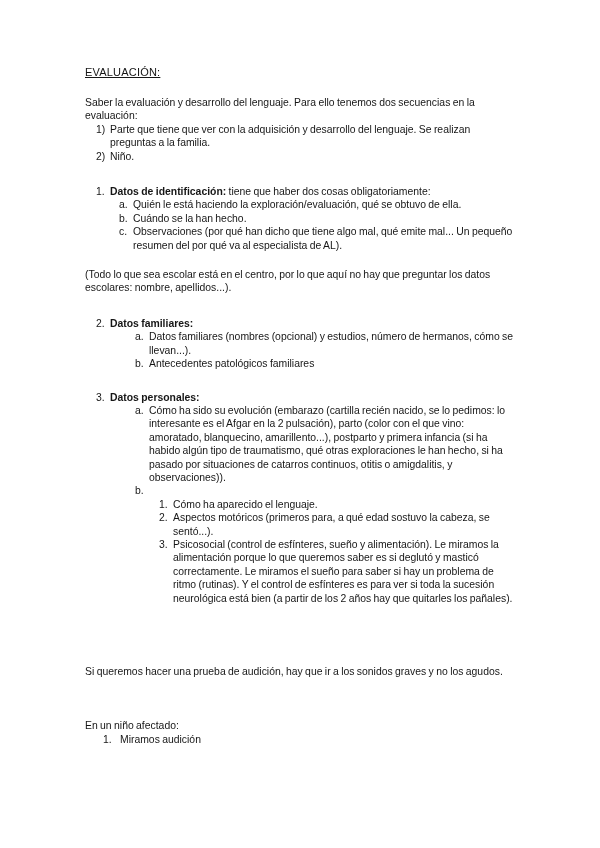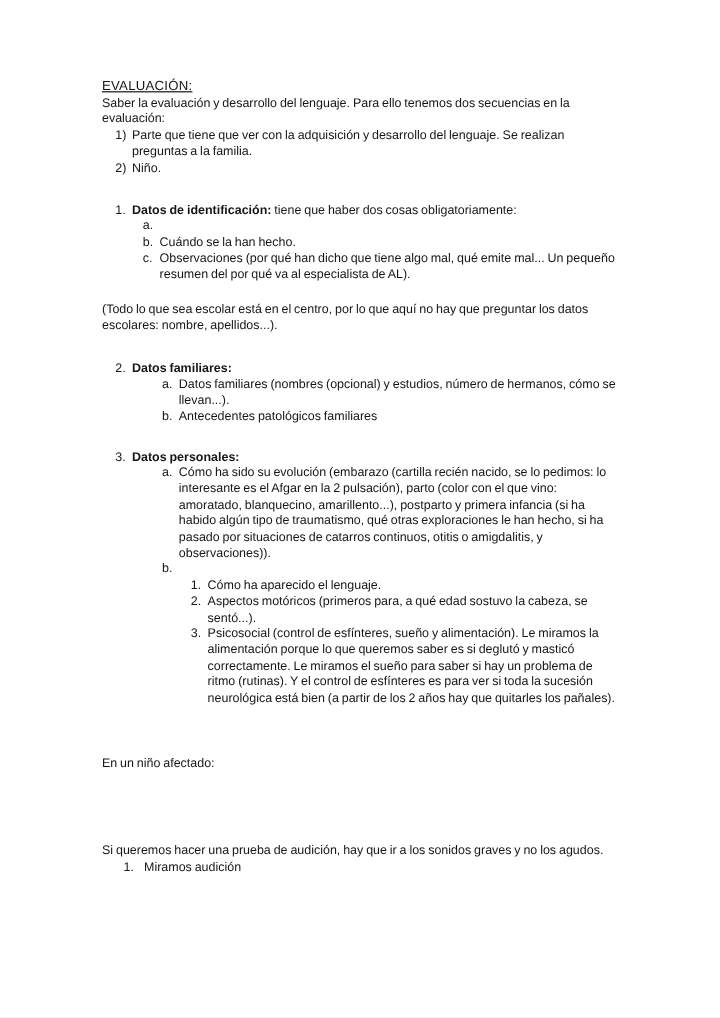--- a/index.html
+++ b/index.html
@@ -20,21 +20,21 @@
     overflow:hidden;
   }
   .title {
     font-size:11px;
     font-weight:normal;
     text-decoration:underline;
     letter-spacing:0.2px;
     line-height:15px;
   }
   .para { margin:0; }
-  .intro { margin-top:0; }
+  .intro { margin-top:16px; }
   .row { display:flex; align-items:flex-start; }
   .marker { flex:0 0 14px; }
   .li-1  { padding-left:11px; }
   .li-1b { padding-left:18px; }
   .li-1b .marker { flex:0 0 17px; }
   .li-2a { padding-left:34px; }
   .li-2b { padding-left:50px; }
   .li-3  { padding-left:74px; }
   .txt { flex:1 1 auto; }
   .b { font-weight:bold; }
@@ -65,20 +65,21 @@
     </div>
   </div>
 
   <div class="sec-1">
     <div class="row li-1">
       <span class="marker">1.</span>
       <span class="txt"><span class="b">Datos de identificación:</span><span> tiene que haber dos cosas obligatoriamente:</span></span>
     </div>
     <div class="row li-2a">
       <span class="marker">a.</span>
+      <span class="txt">Quién le está haciendo la exploración/evaluación, qué se obtuvo de ella.</span>
     </div>
     <div class="row li-2a">
       <span class="marker">b.</span>
       <span class="txt">Cuándo se la han hecho.</span>
     </div>
     <div class="row li-2a">
       <span class="marker">c.</span>
       <span class="txt">Observaciones (por qué han dicho que tiene algo mal, qué emite mal... Un pequeño resumen del por qué va al especialista de AL).</span>
     </div>
   </div>
@@ -119,23 +120,23 @@
     <div class="row li-3">
       <span class="marker">2.</span>
       <span class="txt">Aspectos motóricos (primeros para, a qué edad sostuvo la cabeza, se sentó...).</span>
     </div>
     <div class="row li-3">
       <span class="marker">3.</span>
       <span class="txt">Psicosocial (control de esfínteres, sueño y alimentación). Le miramos la alimentación porque lo que queremos saber es si deglutó y masticó correctamente. Le miramos el sueño para saber si hay un problema de ritmo (rutinas). Y el control de esfínteres es para ver si toda la sucesión neurológica está bien (a partir de los 2 años hay que quitarles los pañales).</span>
     </div>
   </div>
 
+  <p class="para p-audicion">Si queremos hacer una prueba de audición, hay que ir a los sonidos graves y no los agudos.</p>
+
   <p class="para p-afectado">En un niño afectado:</p>
-
-  <p class="para p-audicion">Si queremos hacer una prueba de audición, hay que ir a los sonidos graves y no los agudos.</p>
 
   <div>
     <div class="row li-1b">
       <span class="marker">1.</span>
       <span class="txt">Miramos audición</span>
     </div>
   </div>
 
 </div>
 

